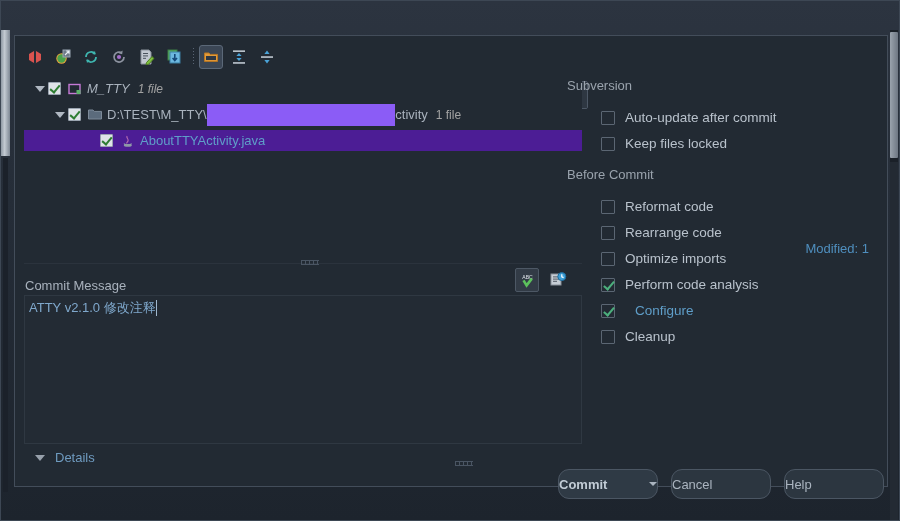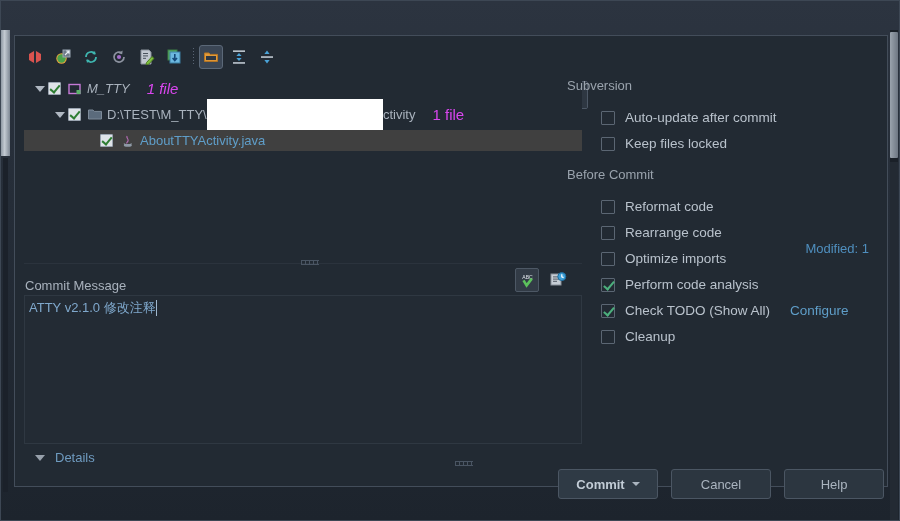--- a/index.html
+++ b/index.html
@@ -109,38 +109,38 @@
   #tree {
     position: absolute; left: 9px; top: 42px;
     width: 558px; height: 186px;
     background: #222a33;
     border-bottom: 1px solid #2b333d;
   }
   .row { position: absolute; left: 0; width: 558px; height: 21px;
          display: flex; align-items: center; font-size: 13px; cursor: pointer; }
   .row.r0 { top: 0; }
   .row.r1 { top: 26px; }
-  .row.r2 { top: 52px; background: #404040; }
+  .row.r2 { top: 52px; background: #4c1d95; }
   .tw { width: 16px; display: flex; align-items: center; justify-content: center; }
   .tri-down { width:0;height:0;border-left:5px solid transparent;border-right:5px solid transparent;border-top:6px solid #b0b8c2; }
   .cb {
     width: 13px; height: 13px; border: 1px solid #9aa4b0;
     background: #dfe3e8; border-radius: 1px; position: relative;
     flex: none;
   }
   .cb.checked::after {
     content: ""; position: absolute; left: 3px; top: 0px;
     width: 4px; height: 8px; border: solid #2e7d32;
     border-width: 0 2px 2px 0; transform: rotate(40deg);
   }
   .lbl { color: #a9b2bd; margin-left: 5px; white-space: nowrap; }
   .lbl.file { color: #5f9ec9; }
-  .count { color: #d946ef; margin-left: 17px; font-size: 15px; }
-  .redact { display:inline-block; background:#ffffff; color:transparent;
-            height:31px; vertical-align:-2px; }
+  .count { color: #a3a3a3; margin-left: 8px; font-size: 12px; }
+  .redact { display:inline-block; background:#8b5cf6; color:transparent;
+            height:22px; vertical-align:-2px;font-weight:bold; }
 
   #modified-count {
     position: absolute; right: 18px; top: 205px;
     font-size: 13px; color: #4f8fbf;
   }
   #tree-grip {
     position: absolute; left: 286px; top: 224px;
     width: 18px; height: 5px;
     background: repeating-linear-gradient(90deg,#4a5563 0 1px,transparent 1px 4px),
                 repeating-linear-gradient(180deg,#4a5563 0 1px,transparent 1px 4px);
@@ -202,23 +202,23 @@
   
   #buttons {
     position: absolute; left: 0; top: 468px;
     width: 900px; display: flex; justify-content: flex-end;
     padding-right: 17px; gap: 13px;
   }
   .btn {
     height: 30px; min-width: 100px;
     background: #2c3640;
     border: 1px solid #4b5663;
-    border-radius: 3px;
+    border-radius: 11px;
     color: #aab4bf; font-size: 13px;
-    display: flex; align-items: center; justify-content: center;
+    display: flex; align-items: center; justify-content: space-between;
     cursor: pointer;
   }
   .btn.primary { font-weight: bold; color: #c2ccd6; background: #2f3a45; min-width: 100px; }
   .btn .bcaret {
     width:0;height:0;border-left:4px solid transparent;border-right:4px solid transparent;
     border-top:4px solid #aab4bf; margin-left:7px;
   }
 
   
   #vscroll {
@@ -458,21 +458,20 @@
           <span class="otext">Optimize imports</span>
         </div>
 
         <div class="opt">
           <span class="cbo on"></span>
           <span class="otext">Perform code analysis</span>
         </div>
 
         <div class="opt">
           <span class="cbo on"></span>
-          <span class="otext">Check TODO (Show All)</span>
           <span class="cfg-link">Configure</span>
         </div>
 
         <div class="opt">
           <span class="cbo"></span>
           <span class="otext">Cleanup</span>
         </div>
 
       </div>
     </div>

